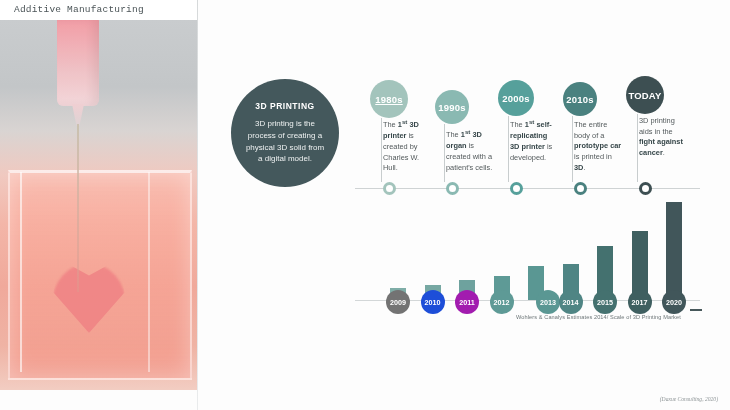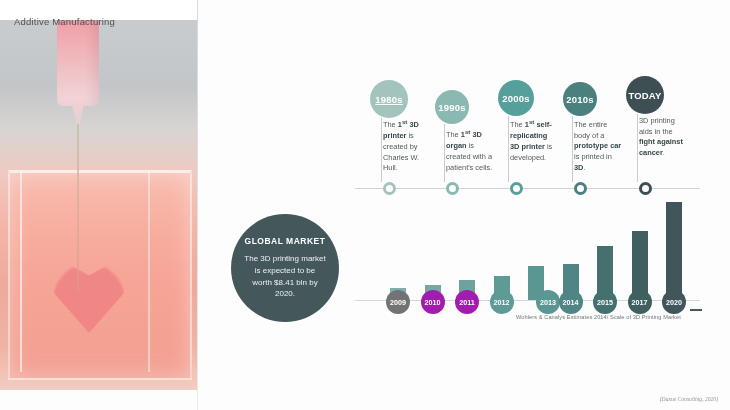--- a/index.html
+++ b/index.html
@@ -57,22 +57,22 @@
     clip-path:polygon(0 0,100% 0,62% 100%,38% 100%);
   }
   .filament{
     position:absolute;left:77px;top:104px;width:2px;height:168px;
     background:linear-gradient(to bottom, rgba(200,190,170,.85), rgba(226,150,140,.55));
   }
   .photo-top-strip{
     position:absolute;left:0;top:0;width:197px;height:20px;background:#ffffff;
   }
   .slide-title{
-    position:absolute;left:14px;top:16px;
-    font-size:9.5px;color:#4b5457;letter-spacing:.2px;
+    position:absolute;left:14px;top:4px;
+    font-size:9.5px;color:#4b5457;letter-spacing:.2px;font-family:Liberation Mono, monospace;
   }
   .divider{
     position:absolute;left:197px;top:0;width:1px;height:410px;
     background:linear-gradient(to bottom,#d6d9da,#e9ebec);
   }
 
   
   .info-circle{
     position:absolute;border-radius:50%;
     background:#44585c;color:#fff;
@@ -149,25 +149,25 @@
     <div class="tank-edge2"></div>
     <div class="heart"></div>
     <div class="nozzle-body"></div>
     <div class="nozzle-tip"></div>
     <div class="filament"></div>
   </div>
   <div class="photo-top-strip"></div>
   <div class="slide-title">Additive Manufacturing</div>
   <div class="divider"></div>
 
-
-  <div class="info-circle" id="c-market">
-    <div class="ic-title">GLOBAL MARKET</div>
-    <div class="ic-body">The 3D printing market is expected to be worth $8.41 bln by 2020.</div>
+  <div class="info-circle" id="c-printing">
+    <div class="ic-title">3D PRINTING</div>
+    <div class="ic-body">3D printing is the process of creating a physical 3D solid from a digital model.</div>
   </div>
+
 
   <div class="axis"></div>
   <div id="timeline-layer">
       <div class="tl-bubble" style="left: 370px; top: 80px; width: 38px; height: 38px; background: rgb(163, 196, 188); text-decoration: underline;">1980s</div>
       <div class="tl-stem" style="left: 381px; top: 118px; height: 64px;"></div>
       <div class="tl-dash" style="left: 383px; top: 111px; background: rgb(163, 196, 188);"></div>
       <div class="tl-text" style="left: 383px; top: 118px;">The <b>1<sup>st</sup> 3D printer</b> is created by Charles W. Hull.</div>
       <div class="tl-marker" style="left: 382.5px; border: 3.5px solid rgb(163, 196, 188);"></div>
       <div class="tl-bubble" style="left: 435px; top: 90px; width: 34px; height: 34px; background: rgb(138, 185, 178);">1990s</div>
       <div class="tl-stem" style="left: 444px; top: 124px; height: 58px;"></div>
@@ -198,21 +198,21 @@
       <div class="bar" style="left: 138.5px; width: 16px; height: 24.5px; background: rgb(94, 154, 150);"></div>
       <div class="bar" style="left: 173px; width: 16px; height: 33.8333px; background: rgb(90, 151, 147);"></div>
       <div class="bar" style="left: 207.5px; width: 16px; height: 36.1667px; background: rgb(79, 133, 132);"></div>
       <div class="bar" style="left: 242px; width: 16px; height: 53.6667px; background: rgb(68, 113, 111);"></div>
       <div class="bar" style="left: 276.5px; width: 16px; height: 68.8333px; background: rgb(63, 95, 96);"></div>
       <div class="bar" style="left: 311px; width: 16px; height: 98.1167px; background: rgb(65, 86, 90);"></div>
     </div>
   <div class="chart-base"></div>
   <div id="year-layer">
       <div class="year-bubble" style="left: 386px; background: #737373;">2009</div>
-      <div class="year-bubble" style="left: 420.5px; background: #a21caf; text-align: center;">2010</div>
+      <div class="year-bubble" style="left: 420.5px; background: #1d4ed8; text-align: center;">2010</div>
       <div class="year-bubble" style="left: 455px; background: #a21caf;">2011</div>
       <div class="year-bubble" style="left: 489.5px; background: rgb(94, 154, 150);">2012</div>
       <div class="year-bubble" style="left: 524px; background: rgb(90, 151, 147); margin-left: 12px;">2013</div>
       <div class="year-bubble" style="left: 558.5px; background: rgb(79, 133, 132);">2014</div>
       <div class="year-bubble" style="left: 593px; background: rgb(68, 113, 111);">2015</div>
       <div class="year-bubble" style="left: 627.5px; background: rgb(63, 95, 96); text-align: right;">2017</div>
       <div class="year-bubble" style="left: 662px; background: rgb(65, 86, 90);">2020</div>
     </div>
 
   <div class="source-dash"></div>

